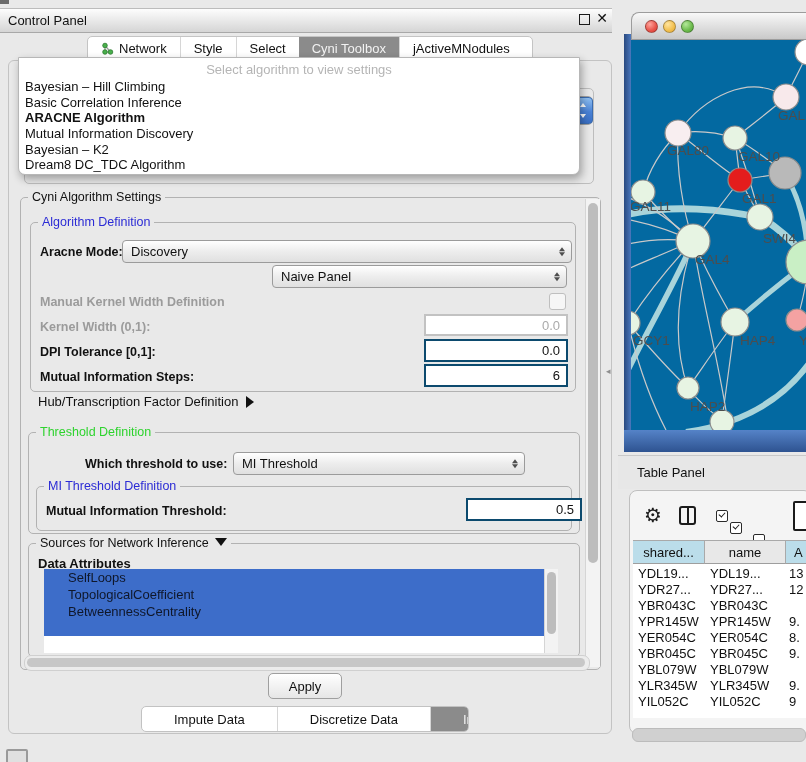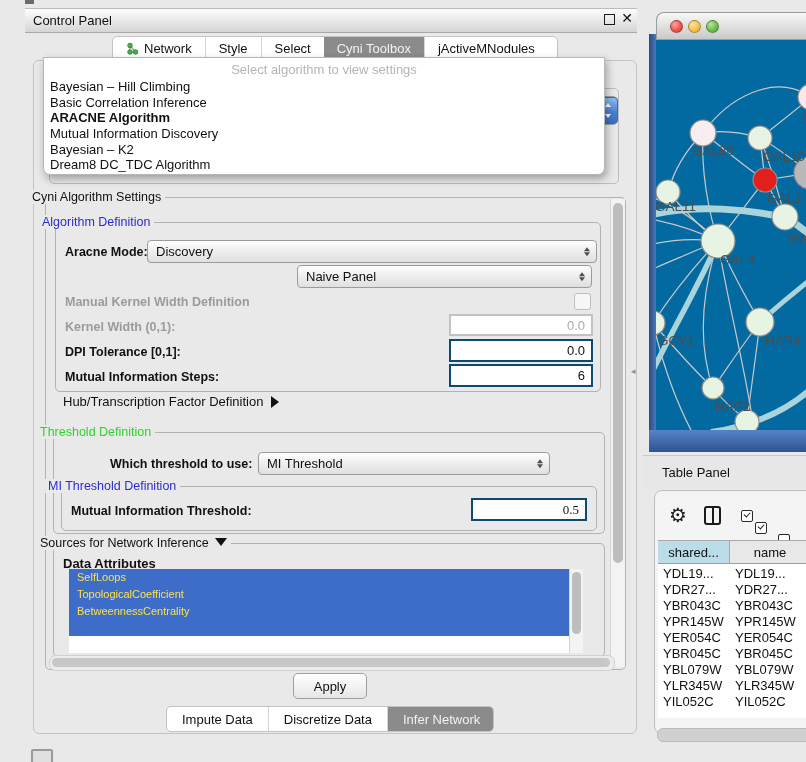--- a/index.html
+++ b/index.html
@@ -1,18 +1,18 @@
 <!DOCTYPE html>
 <html><head>
 <meta charset="utf-8">
 <style>
   html,body{margin:0;padding:0;}
   #root{position:relative;width:806px;height:762px;background:#e9e9e9;overflow:hidden;
         font-family:"Liberation Sans","DejaVu Sans",sans-serif;color:#111;}
-  .abs{position:absolute;margin-left:25px;}
+  .abs{position:absolute;}
   
   .cp-titlebar{left:0;top:8px;width:612px;height:23px;
     background:linear-gradient(#fdfdfd,#d5d5d5);border-top:1px solid #bcbcbc;border-bottom:1px solid #a8a8a8;
     display:flex;align-items:center;font-size:13px;}
   .cp-title{margin-left:8px;}
   .float-btn{position:absolute;right:22px;top:5px;width:9px;height:9px;border:1.6px solid #1a1a1a;background:transparent;}
   .close-btn{position:absolute;right:4px;top:1px;font-size:14px;font-weight:bold;color:#111;}
   .content-panel{left:8px;top:60px;width:602px;height:672px;border:1px solid #c3c3c3;border-radius:6px;background:#e9e9e9;}
   
   .tabbar{left:87px;top:36px;width:444px;height:23px;background:#fff;border:1px solid #c4c4c4;
@@ -50,31 +50,31 @@
   .arrs i.u{border-bottom:4px solid #4e4e4e;margin-bottom:1.5px;}
   .arrs i.d{border-top:4px solid #4e4e4e;}
   .tfield{background:#fff;border:2px solid #0c4a6e;font-size:13px;display:flex;align-items:center;
      justify-content:flex-end;padding-right:6px;box-sizing:border-box;}
   .tfield.dis{color:#aaaaaa;border-color:#c2c2c2;}
   .cbox{width:15px;height:15px;border:1px solid #bfbfbf;border-radius:3px;background:#f6f6f6;}
   .tri-r{display:inline-block;width:0;height:0;border-top:6px solid transparent;border-bottom:6px solid transparent;border-left:8px solid #111;margin-left:8px;vertical-align:-2px;}
   .tri-d{display:inline-block;width:0;height:0;border-left:6px solid transparent;border-right:6px solid transparent;border-top:8px solid #111;margin-left:6px;vertical-align:1px;}
   
   .attr-list{background:#fff;overflow:hidden;}
-  .attr-item{height:17px;line-height:17px;background:#3d6dc9;color:#fde047;font-size:11px;padding-left:8px;}
+  .attr-item{height:17px;line-height:17px;background:#3d6dc9;color:#0f172a;font-size:13px;padding-left:24px;}
   .vscroll{background:#f3f3f3;border-left:1px solid #d5d5d5;}
   .vthumb{background:#bdbdbd;border-radius:5px;}
   .hscroll{background:#ececec;border:1px solid #d0d0d0;border-radius:7px;}
   .hthumb{position:absolute;left:2px;top:1.5px;height:9px;background:#c7c7c7;border-radius:5px;}
   .btn{background:linear-gradient(#ffffff,#e6e6e6);border:1px solid #9f9f9f;border-radius:5px;
      display:flex;align-items:center;justify-content:center;font-size:13px;}
   
   .btabbar{left:141px;top:706px;width:326px;height:24px;background:#fff;border:1px solid #c2c2c2;border-radius:5px;
      display:flex;font-size:13px;overflow:hidden;}
-  .btab{display:flex;align-items:center;justify-content:center;padding:0 15px;white-space:nowrap;}
+  .btab{display:flex;align-items:center;justify-content:center;padding:0 32px;white-space:nowrap;}
   .btab + .btab{border-left:1px solid #d6d6d6;}
   .btab.selected{background:#8b8b8b;color:#f2f2f2;}
   
   .net-left{left:624px;top:34px;width:7px;height:418px;background:linear-gradient(90deg,#2a4a80,#4a77bd);}
   .net-bottom{left:624px;top:430px;width:182px;height:22px;background:linear-gradient(#5583c8,#2e5391);}
   .net-titlebar{left:631px;top:12px;width:175px;height:28px;border-radius:8px 0 0 0;
      background:linear-gradient(#f8f8f8,#c9c9c9);border:1px solid #9c9c9c;border-right:none;box-sizing:border-box;}
   .tl{position:absolute;top:7px;width:13px;height:13px;border-radius:50%;border:1px solid rgba(0,0,0,0.3);box-sizing:border-box;}
   .tl.red{background:radial-gradient(circle at 35% 30%,#ffa49c,#e8544a 60%,#d63c32);}
   .tl.yel{background:radial-gradient(circle at 35% 30%,#ffe49e,#f2bf4e 60%,#e2a93a);}
@@ -209,21 +209,21 @@
     <span class="arrs">
         <i class="u"></i>
         <i class="d"></i>
       </span>
   </div>
 
   <div class="abs gbox" style="left:36px;top:486px;width:534px;height:43px;"></div>
   <span class="gtitle blue" style="left:44px;top:479px;">MI Threshold Definition</span>
 
   <span class="abs blabel" style="left:46px;top:504px;">Mutual Information Threshold:</span>
-  <div class="abs tfield" style="left:446px;top:498px;width:116px;height:23px;font-family:Liberation Serif, serif;">0.5</div>
+  <div class="abs tfield" style="left:466px;top:498px;width:116px;height:23px;">0.5</div>
 
   <div class="abs gbox" style="left:28px;top:543px;width:550px;height:112px;"></div>
   <span class="gtitle" style="left:36px;top:536px;">
     <span>Sources for Network Inference</span><span class="tri-d"></span>
   </span>
   <span class="abs blabel" style="left:38px;top:556px;font-size:13px;">Data Attributes</span>
 
   <div class="abs attr-list" style="left:44px;top:569px;width:514px;height:84px;">
     <div class="attr-item">SelfLoops</div>
     <div class="attr-item">TopologicalCoefficient</div>

